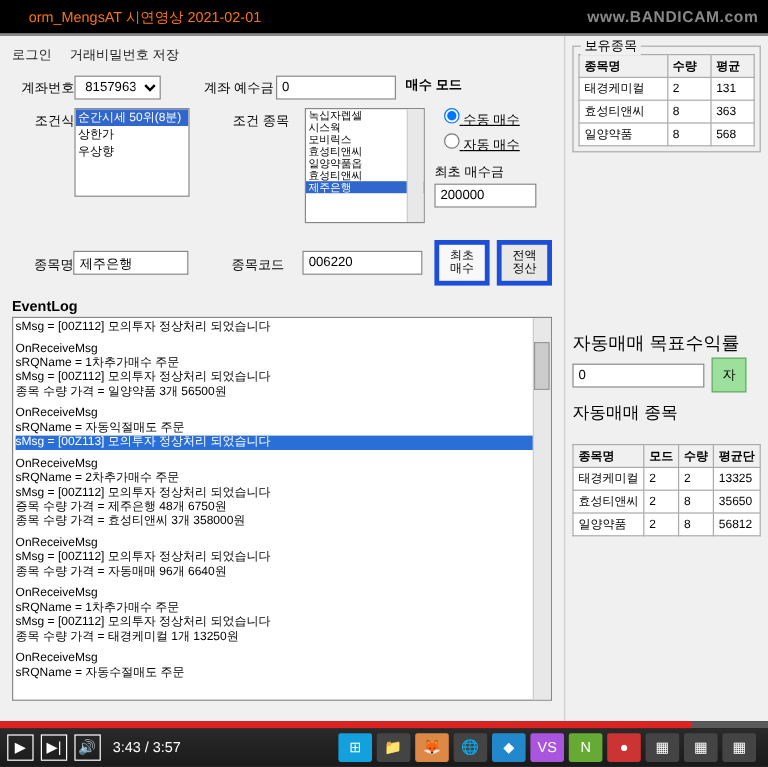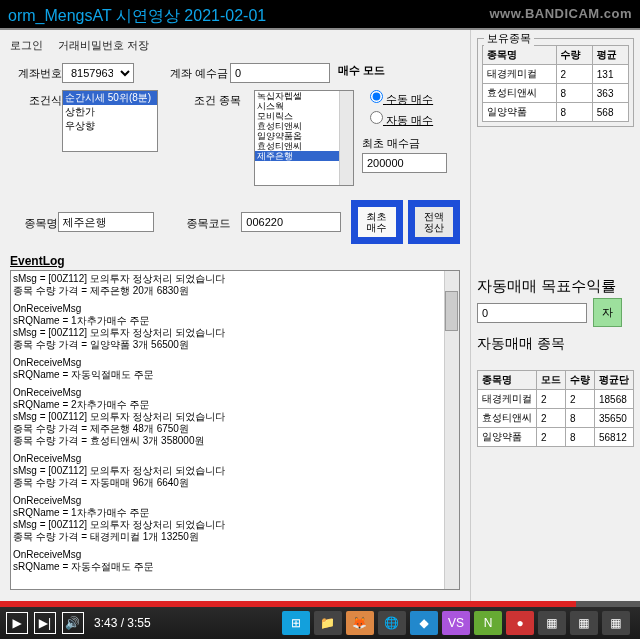--- a/index.html
+++ b/index.html
@@ -1,48 +1,48 @@
 <!DOCTYPE html>
 <html><head>
 <meta charset="utf-8">
 <style>
 * { box-sizing: border-box; margin: 0; padding: 0; font-family: "Malgun Gothic", sans-serif; }
 body { width: 640px; height: 639px; background: #000; overflow: hidden; position: relative; }
 .watermark { position: absolute; top: 6px; right: 8px; color: #888; font-size: 13px; font-weight: bold; letter-spacing: 0.5px; z-index: 100; }
-.title-bar { position: absolute; top: 4px; left: 0; color: #0ea5e9; font-size: 16px; padding: 2px 8px; z-index: 99; }
+.title-bar { position: absolute; top: 4px; left: 16px; color: #f97316; font-size: 12px; padding: 2px 8px; z-index: 99; }
 .app { position: absolute; top: 28px; left: 0; right: 0; bottom: 38px; background: #f0f0f0; border-top: 2px solid #888; display: flex; }
 .left-panel { width: 470px; padding: 8px 10px; }
 .right-panel { flex: 1; padding: 8px 6px; border-left: 1px solid #ccc; overflow: hidden; }
 .menu-row { font-size: 11px; color: #222; margin-bottom: 10px; }
 .menu-row span { margin-right: 12px; }
 .row { display: flex; align-items: flex-start; margin-bottom: 6px; font-size: 11px; }
 .lbl { width: 52px; font-size: 11px; padding-top: 3px; text-align: right; }
 .lbl2 { width: 60px; font-size: 11px; padding-top: 3px; }
 select, input[type=text] { font-size: 11px; border: 1px solid #888; background: #fff; padding: 2px 4px; }
 .acct-select { width: 72px; height: 20px; }
 .deposit-input { width: 100px; height: 20px; }
 .listbox { border: 1px solid #888; background: #fff; font-size: 10px; overflow: hidden; }
-.cond-list { width: 96px; height: 62px; }
+.cond-list { width: 96px; height: 74px; }
 .cond-list .sel { background: #3166cc; color: #fff; padding: 0 2px; }
 .cond-list div { padding: 0 2px; }
 .stock-list { width: 100px; height: 96px; position: relative; }
 .stock-list div { padding: 0 2px; line-height: 10px; font-size: 9px; }
 .stock-list .sel { background: #3166cc; color: #fff; }
 .stock-list .scroll { position: absolute; right: 0; top: 0; bottom: 0; width: 14px; background: #e8e8e8; border-left: 1px solid #ccc; }
 .radio-group { font-size: 11px; margin-left: 8px; }
 .radio-group div { margin-bottom: 4px; text-decoration: underline; }
 .radio-group b { display: block; margin-bottom: 6px; }
 .min-buy { margin-top: 8px; font-size: 11px; }
 .min-buy input { width: 85px; height: 20px; margin-top: 2px; }
 .code-row { display: flex; align-items: center; margin-top: 14px; font-size: 11px; }
 .code-row input { height: 20px; }
 .stock-name-input { width: 96px; }
 .stock-code-input { width: 100px; }
-.btn { border: 7px solid #1d4ed8; background: #f8f8f8; font-size: 10px; padding: 4px 9px; cursor: pointer; line-height: 11px; text-align: center; }
-.eventlog-lbl { font-size: 12px; font-weight: bold; margin-top: 10px; text-decoration: underline; }
+.btn { border: 4px solid #1d4ed8; background: #f8f8f8; font-size: 10px; padding: 4px 9px; cursor: pointer; line-height: 11px; text-align: center; }
+.eventlog-lbl { font-size: 12px; font-weight: bold; margin-top: 10px; }
 .eventlog { border: 1px solid #888; background: #fff; height: 320px; font-size: 10px; line-height: 12px; padding: 2px; overflow: hidden; position: relative; margin-top: 2px; }
 .eventlog .blk { margin-bottom: 6px; }
 .eventlog .hl { background: #2a6fd6; color: #fff; }
 .eventlog .scroll { position: absolute; right: 0; top: 0; bottom: 0; width: 15px; background: #e8e8e8; border-left: 1px solid #ccc; }
 .eventlog .thumb { position: absolute; right: 1px; top: 20px; width: 13px; height: 40px; background: #ccc; border: 1px solid #999; }
 .group-box { border: 1px solid #aaa; padding: 6px 4px 4px; margin-bottom: 10px; position: relative; }
 .group-title { position: absolute; top: -8px; left: 6px; background: #f0f0f0; font-size: 11px; padding: 0 3px; }
 table { border-collapse: collapse; font-size: 10px; width: 100%; background: #fff; }
 th, td { border: 1px solid #aaa; padding: 2px 4px; text-align: left; }
 th { background: #f0f0f0; }
@@ -126,31 +126,31 @@
 매수</button>
       <div style="width:6px"></div>
       <button class="btn" style="white-space:pre;background:#e8e8e8">전액
 정산</button>
     </div>
 
     <div class="eventlog-lbl">EventLog</div>
     <div class="eventlog">
       <div class="blk">
         <div>sMsg = [00Z112] 모의투자 정상처리 되었습니다</div>
-        <div>종목 수량 가격 = 제주은행 20개 6830원</div>
       </div>
       <div class="blk">
         <div>OnReceiveMsg</div>
         <div>sRQName = 1차추가매수 주문</div>
         <div>sMsg = [00Z112] 모의투자 정상처리 되었습니다</div>
         <div>종목 수량 가격 = 일양약품 3개 56500원</div>
       </div>
       <div class="blk">
         <div>OnReceiveMsg</div>
         <div>sRQName = 자동익절매도 주문</div>
+        <div class="hl">sMsg = [00Z113] 모의투자 정상처리 되었습니다</div>
       </div>
       <div class="blk">
         <div>OnReceiveMsg</div>
         <div>sRQName = 2차추가매수 주문</div>
         <div>sMsg = [00Z112] 모의투자 정상처리 되었습니다</div>
         <div>증목 수량 가격 = 제주은행 48개 6750원</div>
         <div>종목 수량 가격 = 효성티앤씨 3개 358000원</div>
       </div>
       <div class="blk">
         <div>OnReceiveMsg</div>
@@ -216,21 +216,21 @@
           <tr>
             <th>종목명</th>
             <th>모드</th>
             <th>수량</th>
             <th>평균단</th>
           </tr>
       <tr>
             <td>태경케미컬</td>
             <td>2</td>
             <td>2</td>
-            <td>18568</td>
+            <td>13325</td>
           </tr>
       <tr>
             <td>효성티앤씨</td>
             <td>2</td>
             <td>8</td>
             <td>35650</td>
           </tr>
       <tr>
             <td>일양약품</td>
             <td>2</td>
@@ -244,21 +244,21 @@
 
 <div class="progress-bar">
   <div class="progress-fill"></div>
 </div>
 
 <div class="taskbar">
   <div class="play-controls">
     <div class="pc-btn">▶</div>
     <div class="pc-btn">▶|</div>
     <div class="pc-btn">🔊</div>
-    <div class="time">3:43 / 3:55</div>
+    <div class="time">3:43 / 3:57</div>
   </div>
   <div style="flex:1"></div>
   <div class="tb-icon" style="background:#13a0dc">⊞</div>
   <div class="tb-icon">📁</div>
   <div class="tb-icon" style="background:#d84">🦊</div>
   <div class="tb-icon">🌐</div>
   <div class="tb-icon" style="background:#28c">◆</div>
   <div class="tb-icon" style="background:#a5d">VS</div>
   <div class="tb-icon" style="background:#6a3">N</div>
   <div class="tb-icon" style="background:#c33">●</div>

